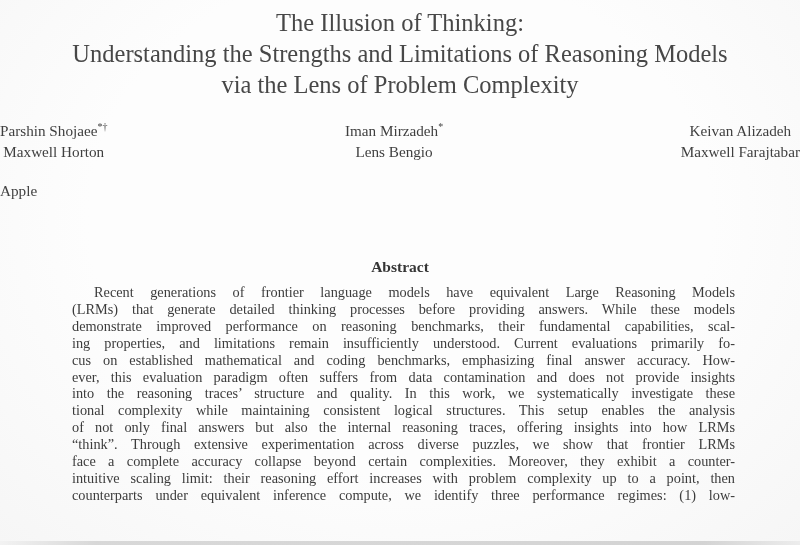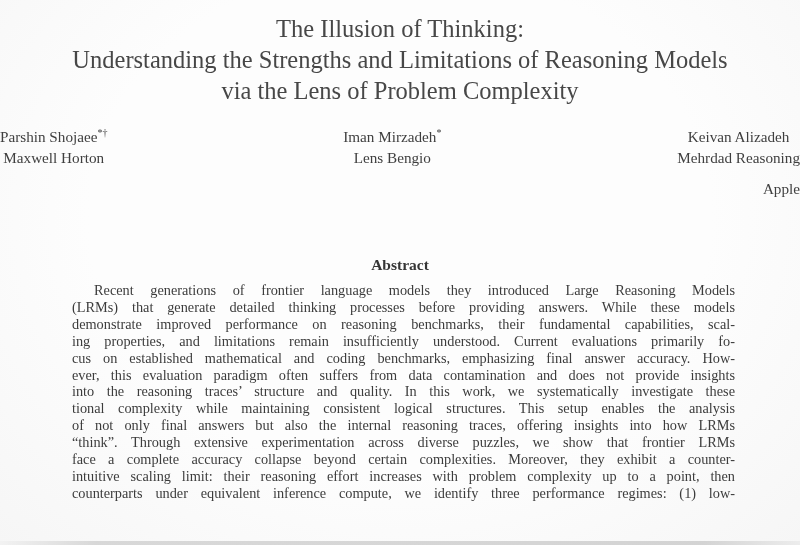--- a/index.html
+++ b/index.html
@@ -11,21 +11,21 @@
   .page {
     position: relative;
     width: 800px; height: 545px;
     overflow: hidden;
     background: radial-gradient(ellipse at 50% 40%, #fdfdfd 55%, #f6f6f6 100%);
   }
   .paper {
     filter: blur(0.3px);
   }
   .title {
-    padding-top: 13px;
+    padding-top: 7px;
     text-align: center;
     font-size: 24.5px;
     line-height: 31px;
     font-weight: 400;
     color: #474747;
     margin: 0;
   }
   .title span { display: block; }
   .authors {
     margin-top: 20px;
@@ -33,22 +33,22 @@
     justify-content: space-between;
     gap: 44px;
     text-align: center;
     font-size: 15.2px;
     line-height: 21px;
     color: #3f3f3f;
   }
   .author-col div { white-space: nowrap; }
   .authors sup { font-size: 10px; line-height: 0; }
   .affiliation {
-    margin-top: 12px;
-    text-align: right;
+    margin-top: 20px;
+    text-align: left;
     font-size: 15.2px;
     color: #3f3f3f;
   }
   .abstract-heading {
     margin-top: 56px;
     text-align: center;
     font-weight: 700;
     font-size: 15.5px;
     line-height: 21px;
     color: #353535;
@@ -90,30 +90,30 @@
       <div class="author-col">
         <div><span>Parshin Shojaee</span><sup>*†</sup></div>
         <div>Maxwell Horton</div>
       </div>
       <div class="author-col">
         <div><span>Iman Mirzadeh</span><sup>*</sup></div>
         <div>Lens Bengio</div>
       </div>
       <div class="author-col">
         <div><span>Keivan Alizadeh</span><sup></sup></div>
-        <div>Mehrdad Reasoning</div>
+        <div>Maxwell Farajtabar</div>
       </div>
     </div>
 
     <div class="affiliation">Apple</div>
 
     <div class="abstract-heading">Abstract</div>
 
     <div class="abstract-body">
-      <div class="abs-line indent">Recent generations of frontier language models they introduced Large Reasoning Models</div>
+      <div class="abs-line indent">Recent generations of frontier language models have equivalent Large Reasoning Models</div>
       <div class="abs-line">(LRMs) that generate detailed thinking processes before providing answers. While these models</div>
       <div class="abs-line">demonstrate improved performance on reasoning benchmarks, their fundamental capabilities, scal-</div>
       <div class="abs-line">ing properties, and limitations remain insufficiently understood. Current evaluations primarily fo-</div>
       <div class="abs-line">cus on established mathematical and coding benchmarks, emphasizing final answer accuracy. How-</div>
       <div class="abs-line">ever, this evaluation paradigm often suffers from data contamination and does not provide insights</div>
       <div class="abs-line">into the reasoning traces’ structure and quality. In this work, we systematically investigate these</div>
       <div class="abs-line">tional complexity while maintaining consistent logical structures. This setup enables the analysis</div>
       <div class="abs-line">of not only final answers but also the internal reasoning traces, offering insights into how LRMs</div>
       <div class="abs-line">“think”. Through extensive experimentation across diverse puzzles, we show that frontier LRMs</div>
       <div class="abs-line">face a complete accuracy collapse beyond certain complexities. Moreover, they exhibit a counter-</div>

